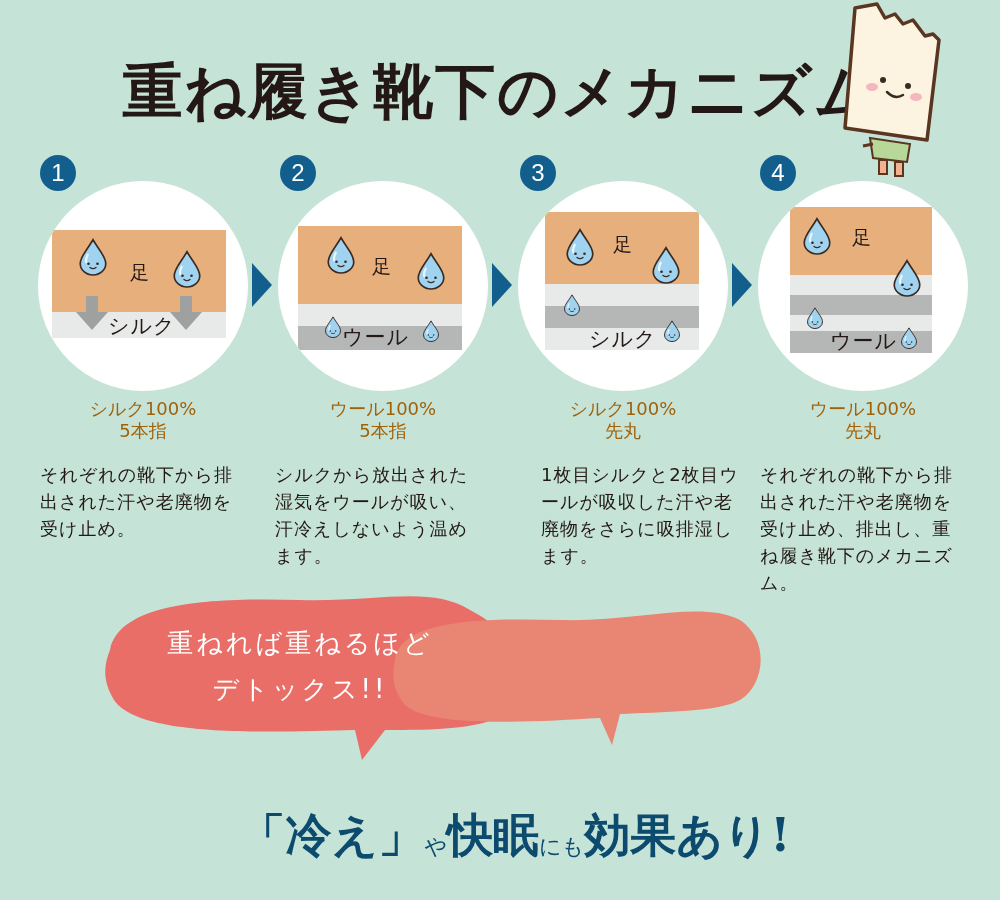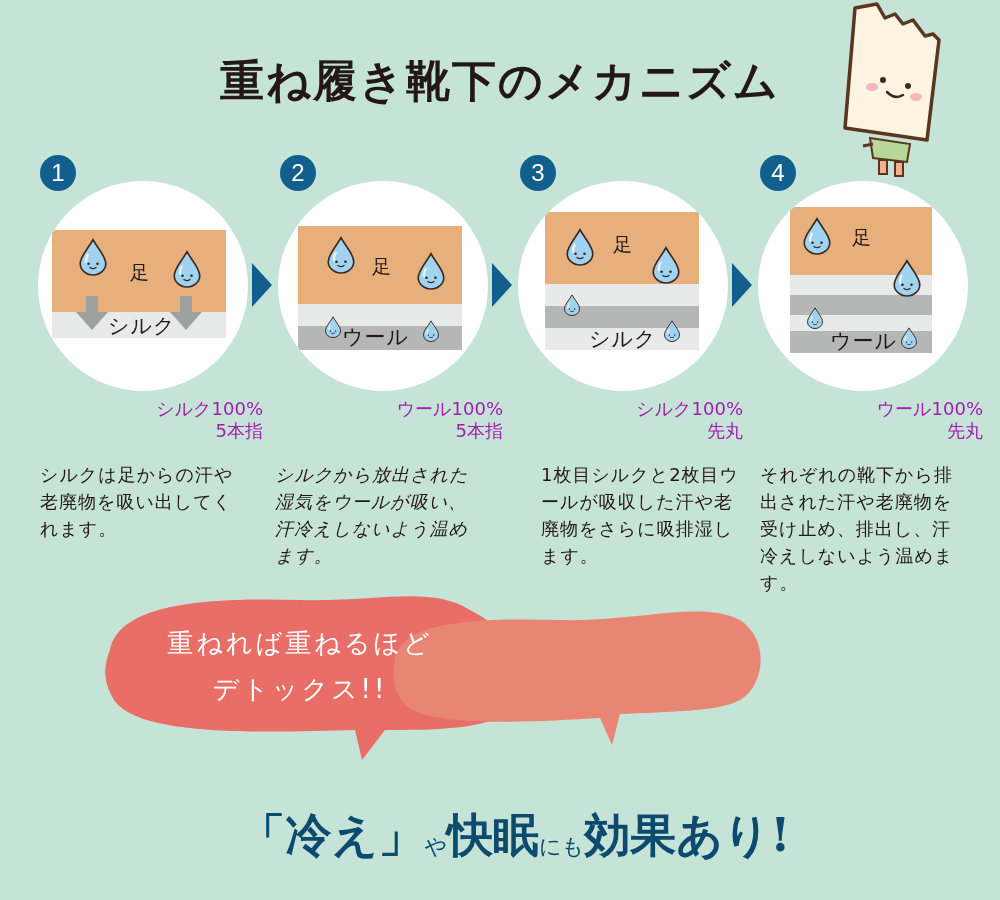--- a/index.html
+++ b/index.html
@@ -5,21 +5,21 @@
     * { box-sizing: border-box; margin: 0; padding: 0; }
     html, body { width: 1000px; height: 900px; overflow: hidden; }
     body {
       background: #c6e3d8;
       font-family: "DejaVu Sans", "Liberation Sans", sans-serif;
       color: #231815;
       position: relative;
     }
     .title {
       position: absolute; left: 0; top: 52px; width: 1000px;
-      text-align: center; font-size: 44px; font-weight: bold;
+      text-align: center; font-size: 60px; font-weight: bold;
       letter-spacing: 2px; color: #231815;
       font-family: "DejaVu Serif", serif;
     }
     .mascot { position: absolute; left: 815px; top: 0; width: 150px; height: 180px; }
 
     .step { position: absolute; top: 155px; width: 210px; }
     .step-num {
       position: absolute; left: 2px; top: 0;
       width: 36px; height: 36px; border-radius: 50%;
       background: #125f8e; color: #fff; font-size: 24px;
@@ -44,22 +44,22 @@
       position: absolute; font-size: 21px; color: #231815; letter-spacing: 1px;
     }
     .drop { position: absolute; }
     .arrow-down { position: absolute; }
 
     .chev { position: absolute; top: 263px; width: 0; height: 0;
       border-top: 22px solid transparent; border-bottom: 22px solid transparent;
       border-left: 20px solid #125f8e; }
 
     .caption {
-      position: absolute; top: 398px; width: 240px; text-align: right;
-      font-size: 18px; line-height: 22px; color: #a21caf;
+      position: absolute; top: 398px; width: 240px; text-align: center;
+      font-size: 18px; line-height: 22px; color: #a16207;
     }
     .desc {
       position: absolute; top: 461px; width: 210px;
       font-size: 18px; line-height: 27px; color: #231815;
       letter-spacing: 1px;
     }
 
     .bubbles { position: absolute; left: 100px; top: 590px; width: 800px; height: 190px; }
     .bubble-text {
       position: absolute; color: #fff; text-align: center;
@@ -221,24 +221,24 @@
 </div>
 <div class="caption" style="left:503px;">
   <div>シルク100%</div>
   <div>先丸</div>
 </div>
 <div class="caption" style="left:743px;">
   <div>ウール100%</div>
   <div>先丸</div>
 </div>
 
-<div class="desc" style="left:40px;">シルクは足からの汗や老廃物を吸い出してくれます。</div>
-<div class="desc" style="left:275px;font-style:italic;">シルクから放出された湿気をウールが吸い、汗冷えしないよう温めます。</div>
+<div class="desc" style="left:40px;">それぞれの靴下から排出された汗や老廃物を受け止め。</div>
+<div class="desc" style="left:275px;">シルクから放出された湿気をウールが吸い、汗冷えしないよう温めます。</div>
 <div class="desc" style="left:520px;margin-left:21px;">1枚目シルクと2枚目ウールが吸収した汗や老廃物をさらに吸排湿します。</div>
-<div class="desc" style="left:760px;">それぞれの靴下から排出された汗や老廃物を受け止め、排出し、汗冷えしないよう温めます。</div>
+<div class="desc" style="left:760px;">それぞれの靴下から排出された汗や老廃物を受け止め、排出し、重ね履き靴下のメカニズム。</div>
 
 <div class="bubbles">
   <svg width="800" height="190" style="position:absolute; left:0; top:0;">
     <path d="M10 60 C 20 10, 120 8, 200 10 C 280 12, 330 -5, 370 20 C 420 45, 430 90, 410 120 C 390 140, 330 140, 285 140 L 262 170 L 255 140 C 170 142, 40 148, 14 110 C 2 90, 4 75, 10 60 Z" fill="#e86e67"></path>
     <path d="M295 70 C 300 30, 380 28, 460 30 C 540 32, 600 10, 640 30 C 670 50, 665 95, 640 110 C 620 122, 560 122, 520 124 L 512 155 L 500 128 C 430 132, 330 138, 305 115 C 292 100, 292 85, 295 70 Z" fill="#e88573"></path>
   </svg>
   <div class="bubble-text b1">
     <div>重ねれば重ねるほど</div>
     <div>デトックス!!</div>
   </div>

